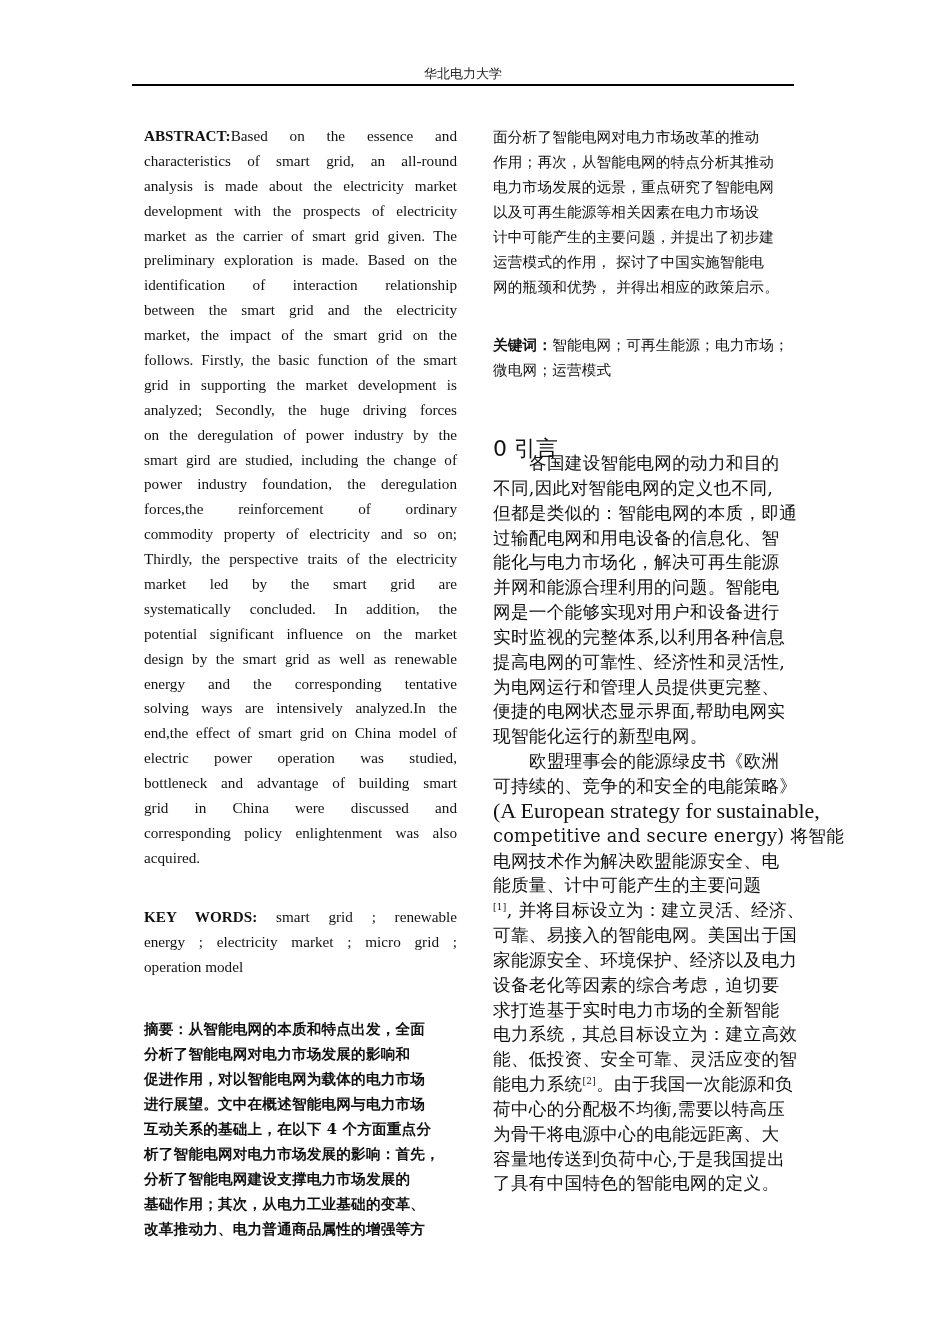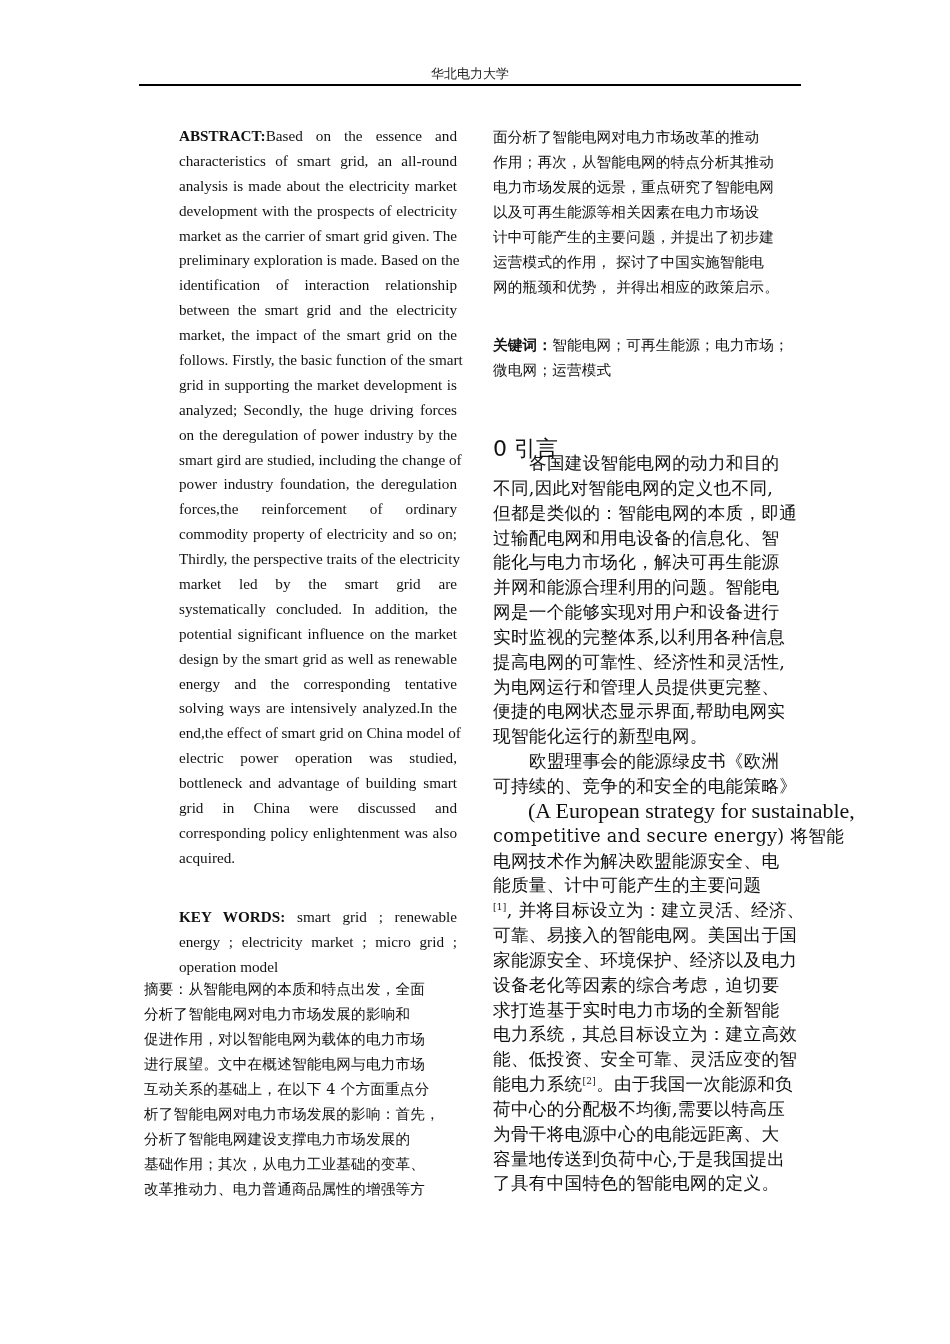--- a/index.html
+++ b/index.html
@@ -1,27 +1,27 @@
 <!DOCTYPE html>
 <html><head>
 <meta charset="utf-8">
 <style>
   html, body { margin: 0; padding: 0; background: #ffffff; }
   body { width: 950px; height: 1344px; position: relative; overflow: hidden; color: #111; }
   .header {
-    position: absolute; left: 139px; top: 64px; width: 662px; height: 20px;
+    position: absolute; left: 132px; top: 64px; width: 662px; height: 20px;
     text-align: center; font-family: "DejaVu Sans", sans-serif; font-size: 13px; color: #222;
     border-bottom: 2px solid #000; padding-bottom: 0px; line-height: 20px;
   }
   .col { position: absolute; font-family: "Liberation Serif", serif; }
   .left { left: 144px; width: 313px; }
   .right { left: 493px; width: 313px; }
   .en-line {
     font-size: 15.2px; height: 24.9px; line-height: 24.9px; text-align: justify;
-    text-align-last: justify; white-space: nowrap; overflow: visible; margin-left: 35px;
+    text-align-last: justify; white-space: nowrap; overflow: visible;
   }
   .en-line.last { text-align-last: left; }
   .cn-small {
     font-family: "DejaVu Serif", "Liberation Serif", serif; font-size: 14.6px;
     height: 25px; line-height: 25px; white-space: nowrap; letter-spacing: 0.2px;
   }
   .cn-big {
     font-family: "DejaVu Serif", "Liberation Serif", serif; font-size: 17.6px;
     height: 24.85px; line-height: 24.85px; white-space: nowrap; letter-spacing: 0.3px;
   }
@@ -69,21 +69,21 @@
   <div class="en-line">corresponding policy enlightenment was also</div>
   <div class="en-line last">acquired.</div>
 </div>
 
 <div class="col left" style="top:905px;">
   <div class="en-line"><span class="bold">KEY WORDS:</span> <span>smart grid ; renewable</span></div>
   <div class="en-line">energy ; electricity market ; micro grid ;</div>
   <div class="en-line last">operation model</div>
 </div>
 
-<div class="col left" style="top:976px;">
+<div class="col left" style="top:1016px;font-weight:bold;">
   <div class="cn-small">摘要：从智能电网的本质和特点出发，全面</div>
   <div class="cn-small">分析了智能电网对电力市场发展的影响和</div>
   <div class="cn-small">促进作用，对以智能电网为载体的电力市场</div>
   <div class="cn-small">进行展望。文中在概述智能电网与电力市场</div>
   <div class="cn-small">互动关系的基础上，在以下 4 个方面重点分</div>
   <div class="cn-small">析了智能电网对电力市场发展的影响：首先，</div>
   <div class="cn-small">分析了智能电网建设支撑电力市场发展的</div>
   <div class="cn-small">基础作用；其次，从电力工业基础的变革、</div>
   <div class="cn-small">改革推动力、电力普通商品属性的增强等方</div>
 </div>

